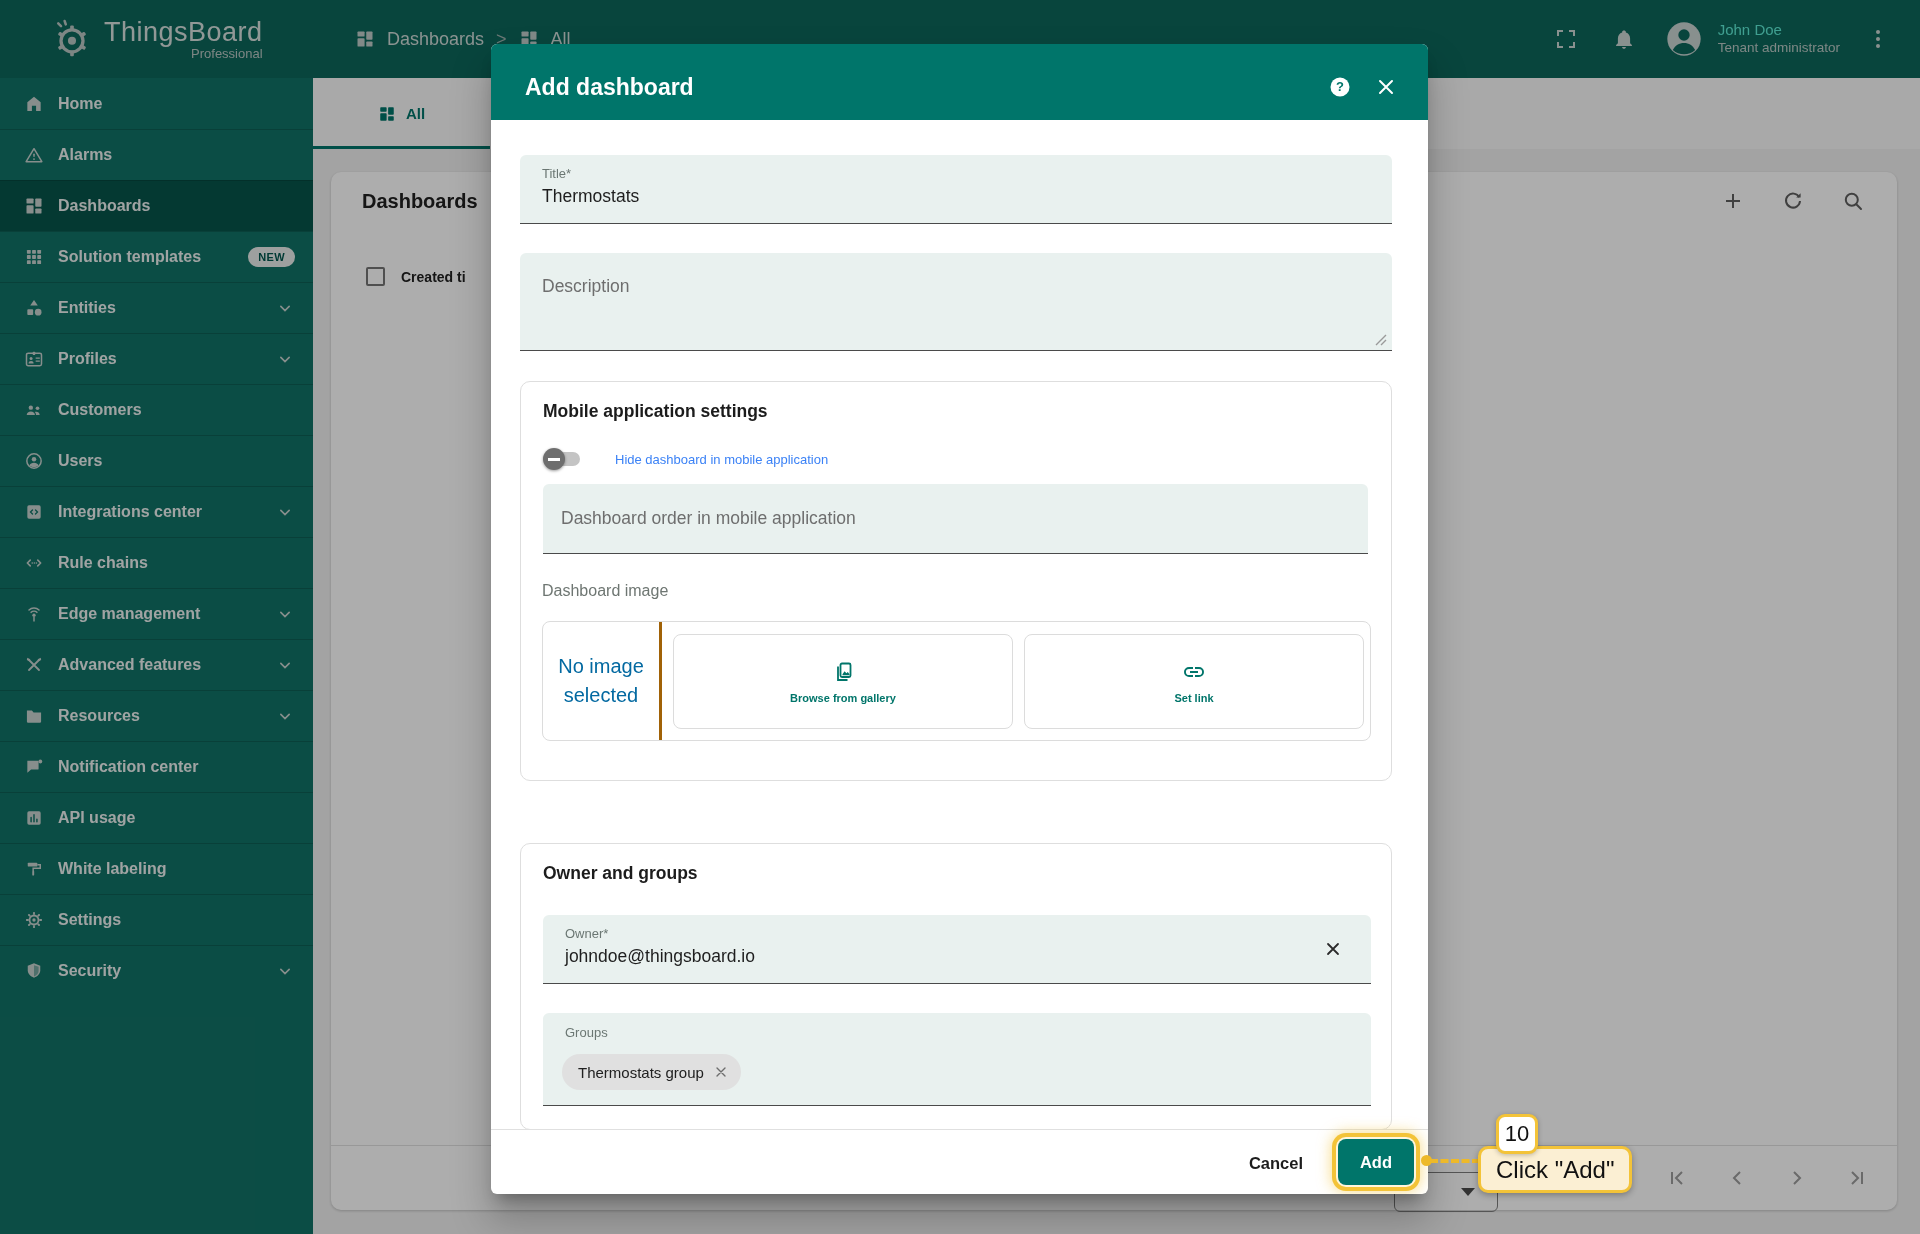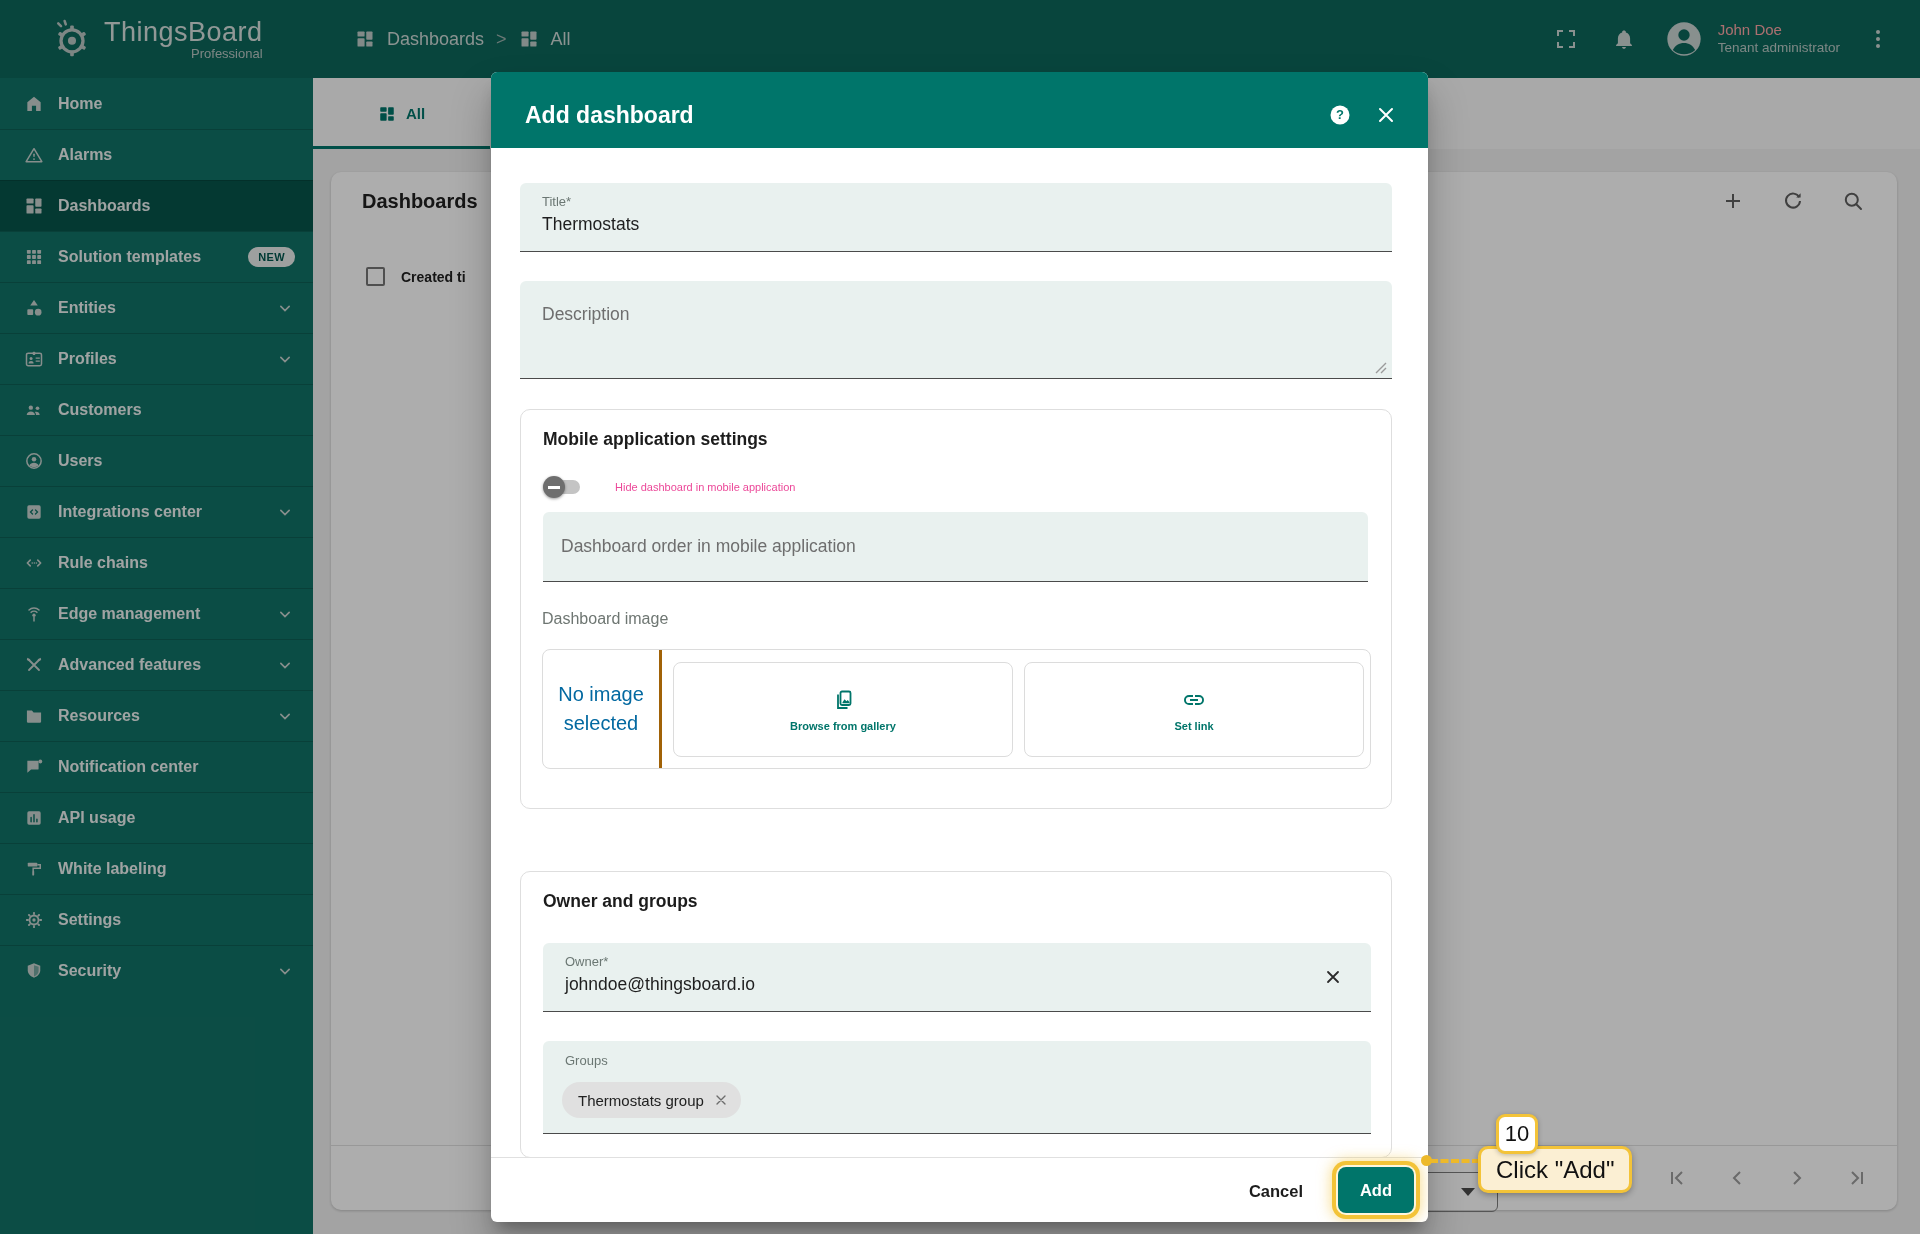--- a/index.html
+++ b/index.html
@@ -32,21 +32,21 @@
   .ico{width:20px;height:20px;display:block;}
   .ico24{width:24px;height:24px;display:block;}
 
   
   .topbar{position:absolute;left:313px;top:0;width:1607px;height:78px;background:var(--topbar);z-index:9;display:flex;align-items:center;}
   .crumbs{display:flex;align-items:center;gap:12px;padding-left:42px;color:#CDD9D6;font-size:18px;}
   .crumbs .ico{color:#BFCCC9;}
   .tb-right{position:absolute;right:30px;top:0;height:78px;display:flex;align-items:center;color:#D5DEDC;}
   .tb-right .ico24{color:#CBD6D3;}
   .usr{display:flex;flex-direction:column;margin:0 26px 0 14px;line-height:1.25;}
-  .usr-name{font-size:15px;color:#fca5a5;}
+  .usr-name{font-size:15px;color:#5eead4;}
   .usr-role{font-size:13.5px;color:#B9C8C4;}
   .av{width:40px;height:40px;}
 
   
   .tabbar{position:absolute;left:313px;top:78px;width:1607px;height:71px;background:#FAFAFA;z-index:5;}
   .tab{position:absolute;left:0;top:0;width:177px;height:71px;display:flex;align-items:center;justify-content:center;gap:10px;color:var(--accent);font-weight:700;font-size:15px;}
   .tab .ico{width:18px;height:18px;color:var(--accent);}
   .tab-underline{position:absolute;left:0;bottom:0;width:177px;height:3px;background:var(--accent);}
   .card{position:absolute;left:331px;top:172px;width:1566px;height:1038px;background:#fff;border-radius:10px;z-index:5;box-shadow:0 1px 3px rgba(0,0,0,.2);}
   .card-title{position:absolute;left:31px;top:18px;font-size:20px;font-weight:700;color:#212121;}
@@ -55,41 +55,41 @@
   .thead-col{position:absolute;left:70px;top:97px;font-size:14px;font-weight:700;color:#212121;}
   .card-divider{position:absolute;left:0;top:973px;width:100%;height:1px;background:#E0E0E0;}
   .pager{position:absolute;top:994px;right:28px;display:flex;gap:36px;color:#9C9C9C;}
   .perpage{position:absolute;left:1394px;top:1172px;width:104px;height:40px;border:1.5px solid #7E7E7E;border-radius:6px;z-index:6;background:transparent;}
   .perpage .tri{position:absolute;right:22px;top:15px;width:0;height:0;border-left:7px solid transparent;border-right:7px solid transparent;border-top:8px solid #4c4c4c;}
 
   
   .backdrop{position:absolute;inset:0;background:rgba(0,0,0,.32);z-index:40;}
 
   
-  .dialog{position:absolute;left:491px;top:44px;width:937px;height:1150px;background:#fff;border-radius:6px;z-index:50;box-shadow:0 11px 15px -7px rgba(0,0,0,.3),0 24px 38px 3px rgba(0,0,0,.22);overflow:hidden;margin-top:28px;}
+  .dialog{position:absolute;left:491px;top:44px;width:937px;height:1150px;background:#fff;border-radius:6px;z-index:50;box-shadow:0 11px 15px -7px rgba(0,0,0,.3),0 24px 38px 3px rgba(0,0,0,.22);overflow:hidden;}
   .dlg-head{position:absolute;left:0;top:0;width:100%;height:76px;background:var(--accent);display:flex;align-items:center;padding:10px 30px 0 34px;}
   .dlg-title{color:#fff;font-size:23px;font-weight:700;flex:1;}
   .dlg-head .hbtn{margin-left:22px;cursor:pointer;}
   .field{position:absolute;background:var(--field-bg);border-radius:6px 6px 0 0;border-bottom:1px solid #4A4A4A;}
   .f-title{left:29px;top:111px;width:872px;height:69px;padding:11px 22px 0;}
   .f-label{font-size:13px;color:#6B7773;}
   .f-value{font-size:17.5px;color:#1E1E1E;margin-top:5px;}
   .f-desc{left:29px;top:209px;width:872px;height:98px;padding:23px 22px 0;}
   .f-ph{font-size:17.5px;color:#6E6E6E;}
   .resize-h{position:absolute;right:5px;bottom:4px;width:12px;height:12px;}
   .sect{position:absolute;left:29px;width:872px;border:1px solid var(--card-border);border-radius:10px;background:#fff;}
   .sect1{top:337px;height:400px;}
   .sect2{top:799px;height:287px;}
   .sect-title{position:absolute;left:22px;top:19px;font-size:17.5px;font-weight:700;color:#1C1C1C;}
   .tog-row{position:absolute;left:22px;top:60px;height:34px;display:flex;align-items:center;}
   .tog{position:relative;width:40px;height:24px;margin-right:32px;cursor:pointer;}
   .tog-track{position:absolute;left:3px;top:5px;width:34px;height:14px;background:#C4C4C4;border-radius:7px;}
   .tog-knob{position:absolute;left:0;top:1px;width:22px;height:22px;background:#6E6E6E;border-radius:50%;box-shadow:0 1px 3px rgba(0,0,0,.4);}
   .tog-knob::after{content:"";position:absolute;left:5px;top:10px;width:12px;height:2.5px;background:#fff;}
-  .tog-lbl{font-size:11px;color:#ec4899;}
+  .tog-lbl{font-size:13px;color:#3b82f6;}
   .order-input{position:absolute;left:22px;top:102px;width:825px;height:70px;background:var(--field-bg);border:none;border-bottom:1px solid #4A4A4A;border-radius:6px 6px 0 0;font-family:"Liberation Sans",sans-serif;font-size:17.5px;padding:0 18px;color:#1e1e1e;outline:none;}
   .order-input::placeholder{color:#6E6E6E;opacity:1;}
   .img-lbl{position:absolute;left:21px;top:200px;font-size:16px;color:#6E7672;}
   .img-box{position:absolute;left:21px;top:239px;width:829px;height:120px;border:1px solid #DCDCDC;border-radius:8px;}
   .noimg{position:absolute;left:0;top:0;width:119px;height:100%;border-right:3px solid #a16207;display:flex;align-items:center;justify-content:center;text-align:center;font-size:20px;color:#0369a1;line-height:1.45;padding:0 12px;}
   .img-btn{position:absolute;top:12px;height:95px;width:340px;border:1px solid #DCDCDC;border-radius:8px;display:flex;flex-direction:column;align-items:center;justify-content:center;gap:8px;color:var(--accent);font-size:11px;font-weight:700;cursor:pointer;background:#fff;}
   .img-btn .ico24{color:var(--accent);}
   .btn-browse{left:130px;}
   .btn-setlink{left:481px;}
   .f-owner{left:22px;top:71px;width:828px;height:69px;padding:11px 22px 0;}

